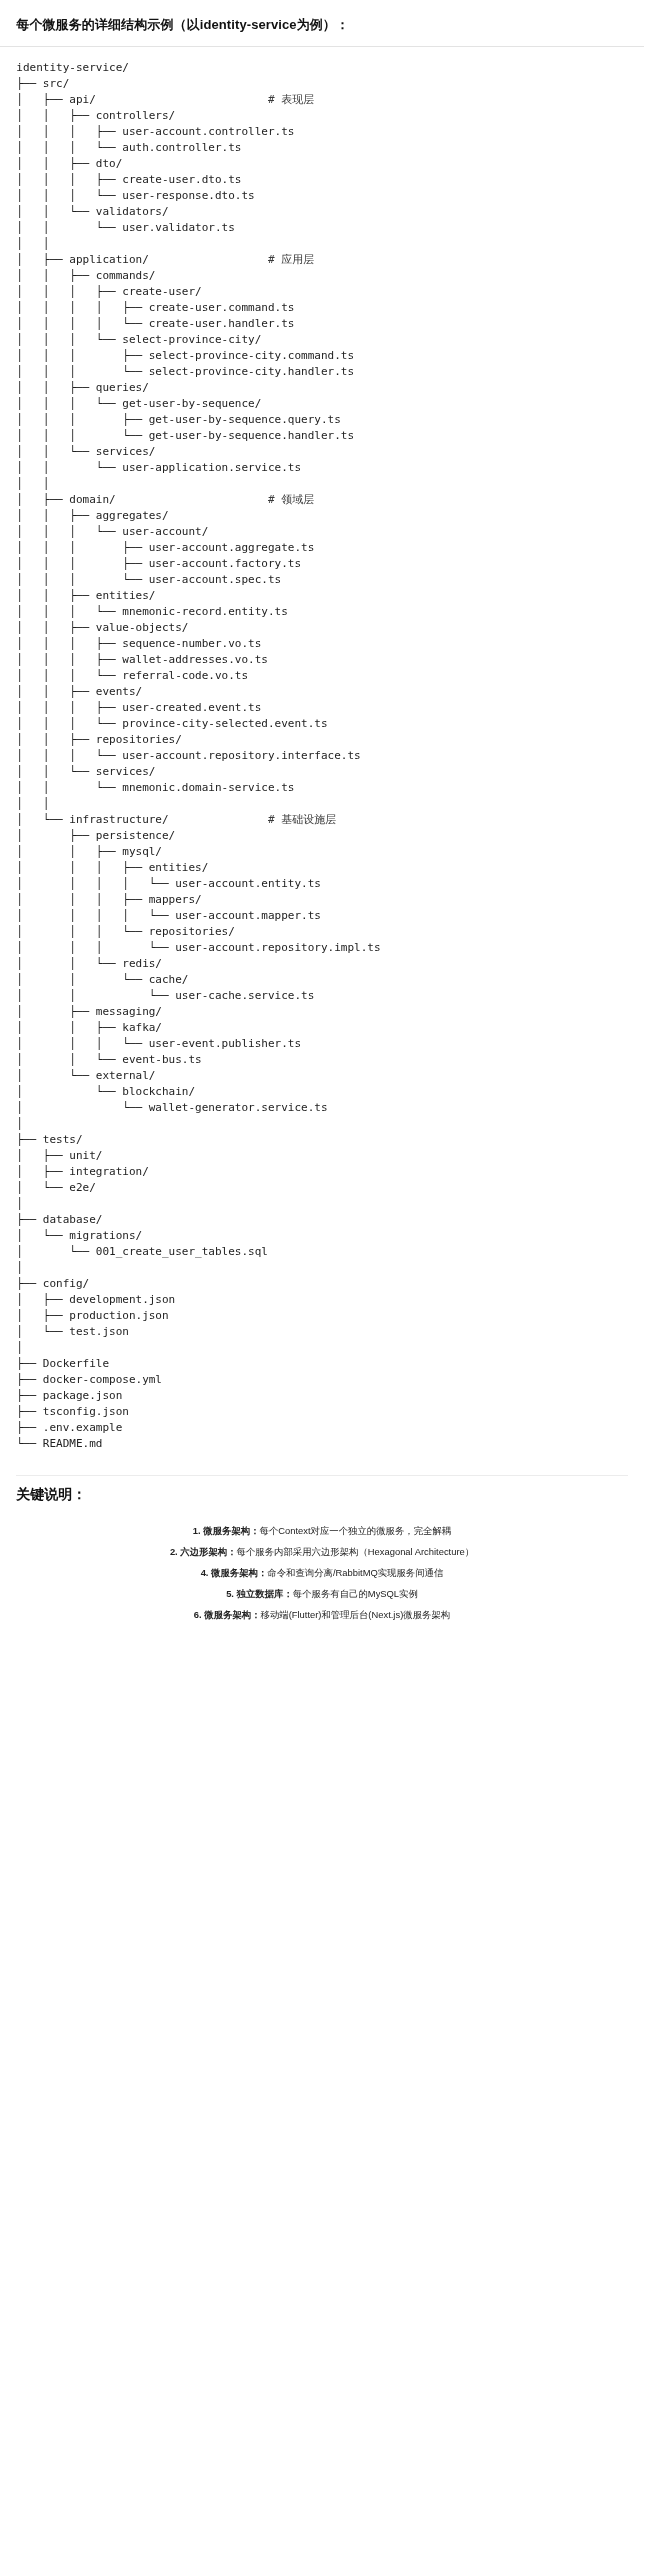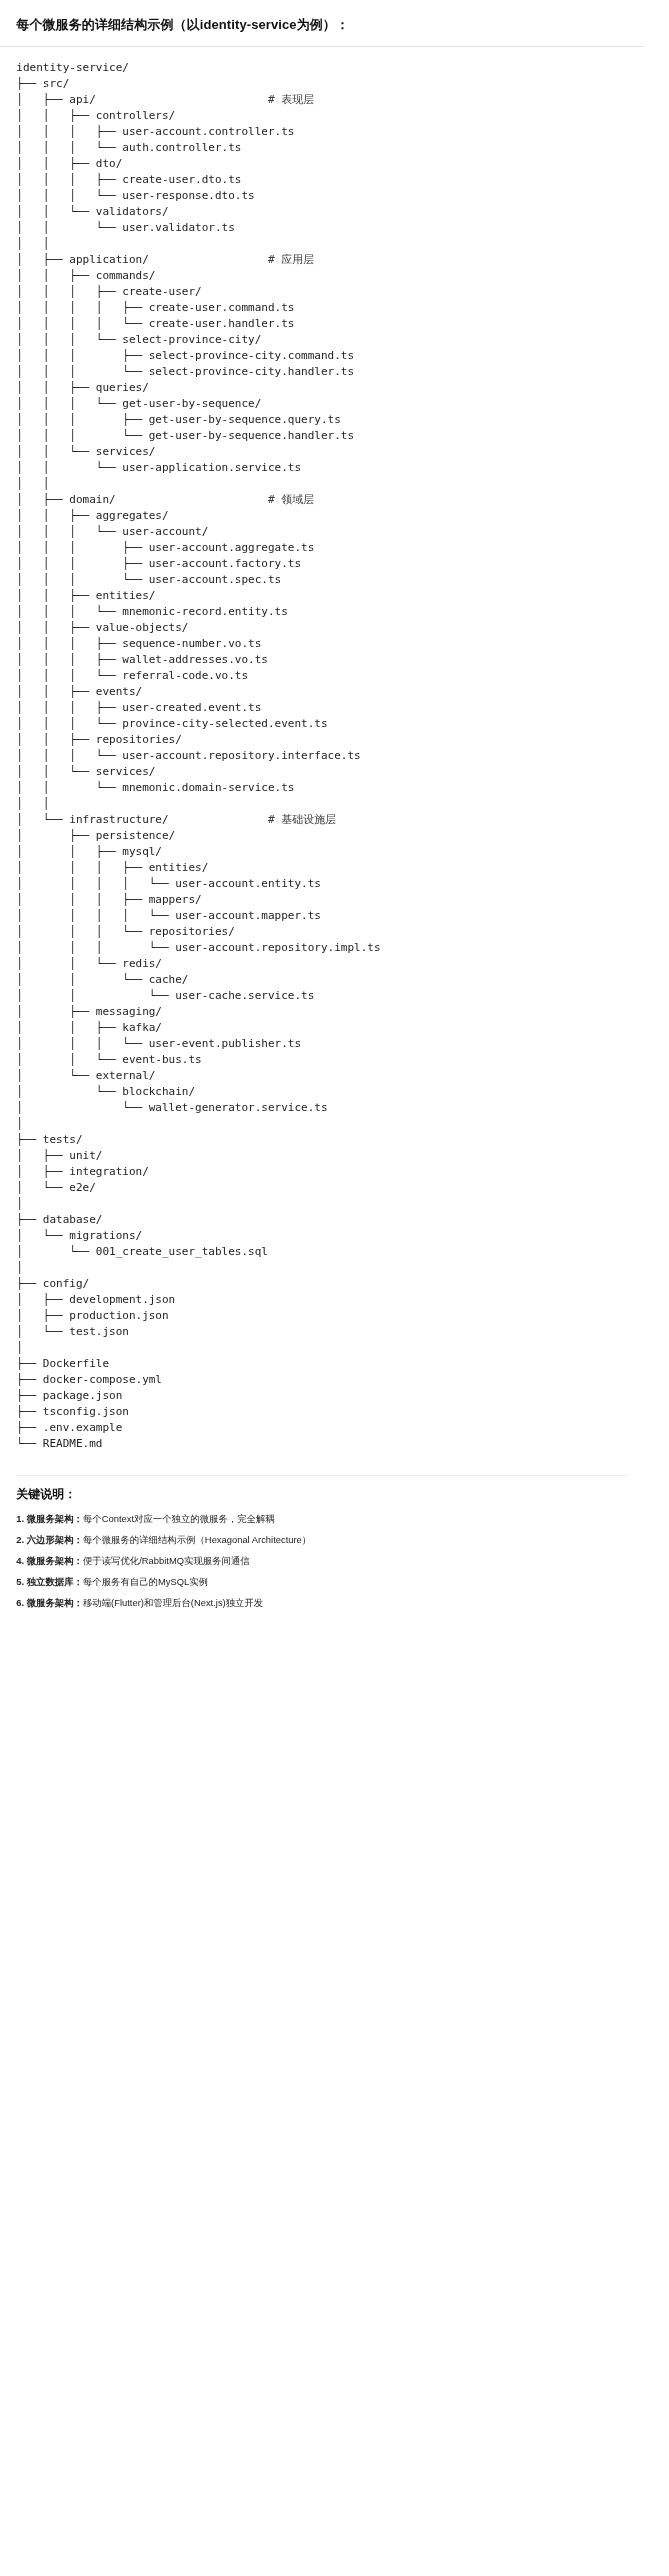--- a/index.html
+++ b/index.html
@@ -44,29 +44,30 @@
     white-space: pre;
     min-height: 16px;
   }
   .cmt {
     color: #3a3a3a;
   }
   .footer-block {
     padding: 11.3px 16.3px 6.3px 16.3px;
   }
   .footer-title {
-    font-size: 12px;
+    font-size: 14px;
     font-weight: bold;
     color: #111111;
-    margin-bottom: 5px;
+    margin-bottom: 16px;
   }
   .footer-list {
     margin: 0;
     padding: 0;
     list-style: none;
+    text-align: center;
   }
   .footer-item {
     font-size: 9.4px;
     line-height: 21px;
     color: #222222;
   }
   .footer-item .num {
     font-weight: bold;
   }
   .footer-item .lead {
@@ -93,22 +94,22 @@
   <div class="divider"></div>
 
   <div class="tree-block"><div class="tree-line">identity-service/</div><div class="tree-line">├── src/</div><div class="tree-line">│   ├── api/                          <span class="cmt"># 表现层</span></div><div class="tree-line">│   │   ├── controllers/</div><div class="tree-line">│   │   │   ├── user-account.controller.ts</div><div class="tree-line">│   │   │   └── auth.controller.ts</div><div class="tree-line">│   │   ├── dto/</div><div class="tree-line">│   │   │   ├── create-user.dto.ts</div><div class="tree-line">│   │   │   └── user-response.dto.ts</div><div class="tree-line">│   │   └── validators/</div><div class="tree-line">│   │       └── user.validator.ts</div><div class="tree-line">│   │</div><div class="tree-line">│   ├── application/                  <span class="cmt"># 应用层</span></div><div class="tree-line">│   │   ├── commands/</div><div class="tree-line">│   │   │   ├── create-user/</div><div class="tree-line">│   │   │   │   ├── create-user.command.ts</div><div class="tree-line">│   │   │   │   └── create-user.handler.ts</div><div class="tree-line">│   │   │   └── select-province-city/</div><div class="tree-line">│   │   │       ├── select-province-city.command.ts</div><div class="tree-line">│   │   │       └── select-province-city.handler.ts</div><div class="tree-line">│   │   ├── queries/</div><div class="tree-line">│   │   │   └── get-user-by-sequence/</div><div class="tree-line">│   │   │       ├── get-user-by-sequence.query.ts</div><div class="tree-line">│   │   │       └── get-user-by-sequence.handler.ts</div><div class="tree-line">│   │   └── services/</div><div class="tree-line">│   │       └── user-application.service.ts</div><div class="tree-line">│   │</div><div class="tree-line">│   ├── domain/                       <span class="cmt"># 领域层</span></div><div class="tree-line">│   │   ├── aggregates/</div><div class="tree-line">│   │   │   └── user-account/</div><div class="tree-line">│   │   │       ├── user-account.aggregate.ts</div><div class="tree-line">│   │   │       ├── user-account.factory.ts</div><div class="tree-line">│   │   │       └── user-account.spec.ts</div><div class="tree-line">│   │   ├── entities/</div><div class="tree-line">│   │   │   └── mnemonic-record.entity.ts</div><div class="tree-line">│   │   ├── value-objects/</div><div class="tree-line">│   │   │   ├── sequence-number.vo.ts</div><div class="tree-line">│   │   │   ├── wallet-addresses.vo.ts</div><div class="tree-line">│   │   │   └── referral-code.vo.ts</div><div class="tree-line">│   │   ├── events/</div><div class="tree-line">│   │   │   ├── user-created.event.ts</div><div class="tree-line">│   │   │   └── province-city-selected.event.ts</div><div class="tree-line">│   │   ├── repositories/</div><div class="tree-line">│   │   │   └── user-account.repository.interface.ts</div><div class="tree-line">│   │   └── services/</div><div class="tree-line">│   │       └── mnemonic.domain-service.ts</div><div class="tree-line">│   │</div><div class="tree-line">│   └── infrastructure/               <span class="cmt"># 基础设施层</span></div><div class="tree-line">│       ├── persistence/</div><div class="tree-line">│       │   ├── mysql/</div><div class="tree-line">│       │   │   ├── entities/</div><div class="tree-line">│       │   │   │   └── user-account.entity.ts</div><div class="tree-line">│       │   │   ├── mappers/</div><div class="tree-line">│       │   │   │   └── user-account.mapper.ts</div><div class="tree-line">│       │   │   └── repositories/</div><div class="tree-line">│       │   │       └── user-account.repository.impl.ts</div><div class="tree-line">│       │   └── redis/</div><div class="tree-line">│       │       └── cache/</div><div class="tree-line">│       │           └── user-cache.service.ts</div><div class="tree-line">│       ├── messaging/</div><div class="tree-line">│       │   ├── kafka/</div><div class="tree-line">│       │   │   └── user-event.publisher.ts</div><div class="tree-line">│       │   └── event-bus.ts</div><div class="tree-line">│       └── external/</div><div class="tree-line">│           └── blockchain/</div><div class="tree-line">│               └── wallet-generator.service.ts</div><div class="tree-line">│</div><div class="tree-line">├── tests/</div><div class="tree-line">│   ├── unit/</div><div class="tree-line">│   ├── integration/</div><div class="tree-line">│   └── e2e/</div><div class="tree-line">│</div><div class="tree-line">├── database/</div><div class="tree-line">│   └── migrations/</div><div class="tree-line">│       └── 001_create_user_tables.sql</div><div class="tree-line">│</div><div class="tree-line">├── config/</div><div class="tree-line">│   ├── development.json</div><div class="tree-line">│   ├── production.json</div><div class="tree-line">│   └── test.json</div><div class="tree-line">│</div><div class="tree-line">├── Dockerfile</div><div class="tree-line">├── docker-compose.yml</div><div class="tree-line">├── package.json</div><div class="tree-line">├── tsconfig.json</div><div class="tree-line">├── .env.example</div><div class="tree-line">└── README.md</div></div>
 
   <div class="hr-soft"></div>
 
   <div class="footer-block">
     <div class="footer-title">关键说明：</div>
     <ul class="footer-list">
         <li class="footer-item"><span class="num">1.</span> <span class="lead">微服务架构：</span><span>每个Context对应一个独立的微服务，完全解耦</span></li>
-        <li class="footer-item"><span class="num">2.</span> <span class="lead">六边形架构：</span><span>每个微服务的详细结构示例（Hexagonal Architecture）</span></li>
-        <li class="footer-item"><span class="num">4.</span> <span class="lead">微服务架构：</span><span>便于读写优化/RabbitMQ实现服务间通信</span></li>
+        <li class="footer-item"><span class="num">2.</span> <span class="lead">六边形架构：</span><span>每个服务内部采用六边形架构（Hexagonal Architecture）</span></li>
+        <li class="footer-item"><span class="num">4.</span> <span class="lead">微服务架构：</span><span>命令和查询分离/RabbitMQ实现服务间通信</span></li>
         <li class="footer-item"><span class="num">5.</span> <span class="lead">独立数据库：</span><span>每个服务有自己的MySQL实例</span></li>
-        <li class="footer-item"><span class="num">6.</span> <span class="lead">微服务架构：</span><span>移动端(Flutter)和管理后台(Next.js)独立开发</span></li>
+        <li class="footer-item"><span class="num">6.</span> <span class="lead">微服务架构：</span><span>移动端(Flutter)和管理后台(Next.js)微服务架构</span></li>
       </ul>
   </div>
 
 
 </div>
 
 
 </body></html>

